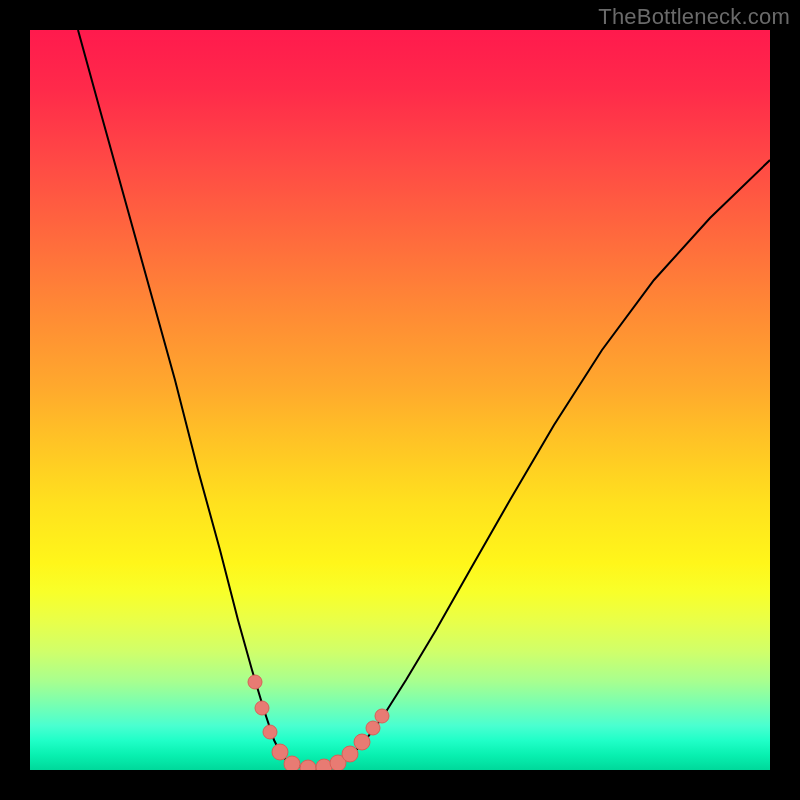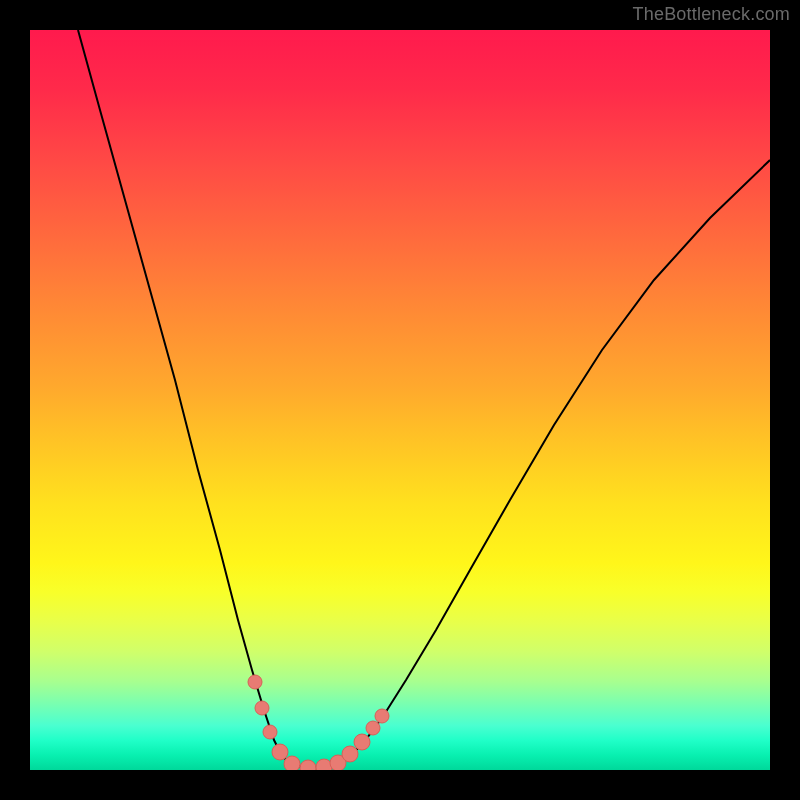--- a/index.html
+++ b/index.html
@@ -46,21 +46,21 @@
       #20ffc8 96%,
       #08f0b0 98%,
       #00d89a 100%
     );
   }
   .watermark {
     position: absolute;
     top: 4px;
     right: 10px;
     color: #6a6a6a;
-    font-size: 18px;
+    font-size: 22px;
     font-weight: 500;
     letter-spacing: 0.2px;
     user-select: none;
   }
   svg.curves {
     position: absolute;
     left: 0;
     top: 0;
     width: 740px;
     height: 740px;

